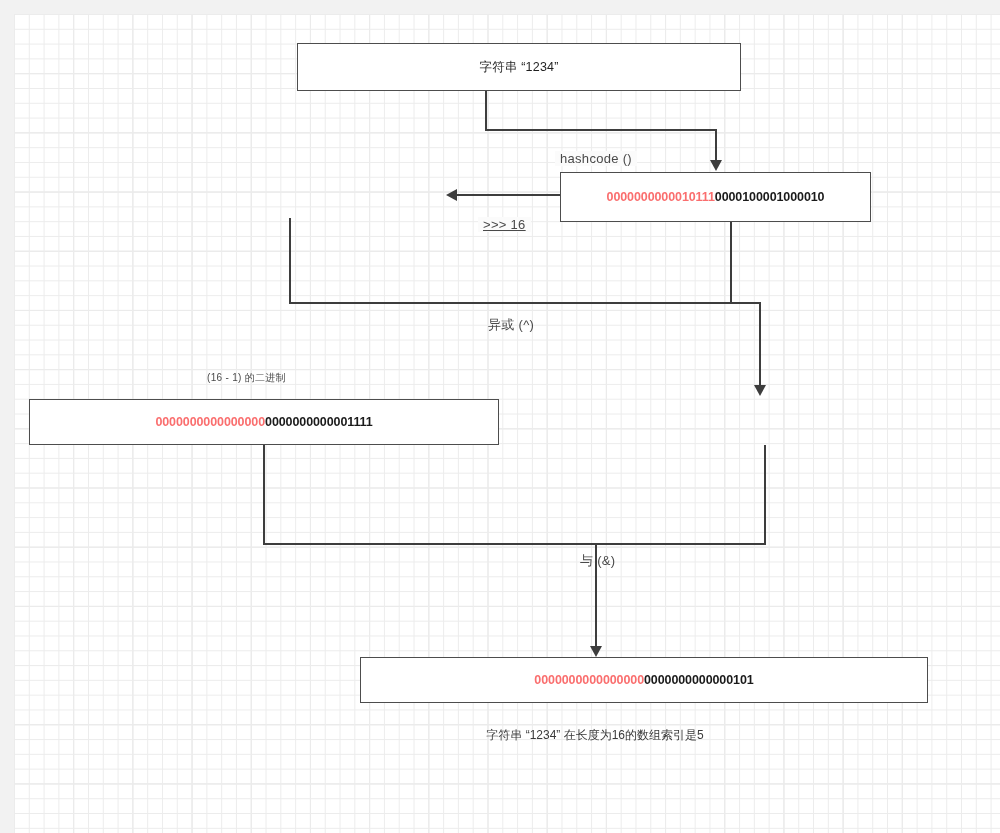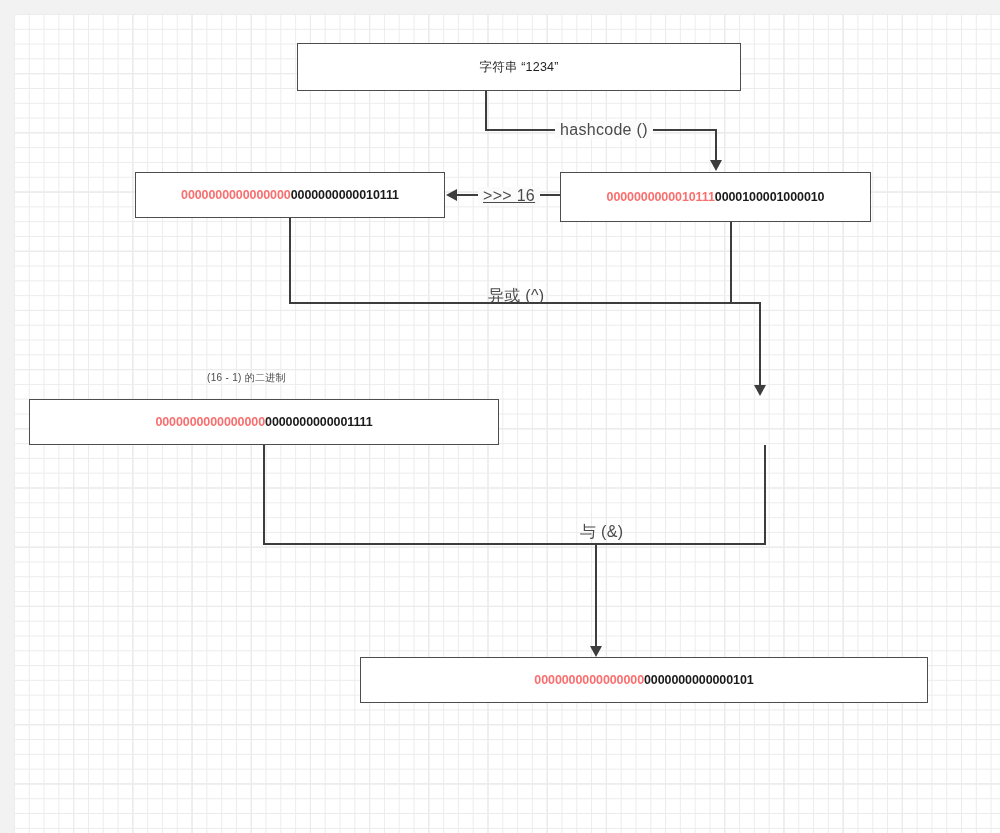--- a/index.html
+++ b/index.html
@@ -67,26 +67,27 @@
   }
   .arrow-left {
     border-top: 6px solid transparent;
     border-bottom: 6px solid transparent;
     border-right: 11px solid #3d3d3d;
   }
 
   .edge-label {
     position: absolute;
     background: transparent;
-    font-size: 16px;
+    font-size: 13px;
     color: #4a4a4a;
     white-space: nowrap;
     z-index: 4;
     padding: 0 5px;
     letter-spacing: .3px;
+    margin-top: 30px;
   }
   .edge-label.onwhite { background: #fbfbfb; }
 
   .free-label {
     position: absolute;
     font-size: 10px;
     color: #4a4a4a;
     white-space: nowrap;
     z-index: 4;
     letter-spacing: .3px;
@@ -108,25 +109,20 @@
     <div class="node" style="left:235px; top:29px; width:444px; height:48px;margin-left:48px;">
       <span class="node-text">字符串 “1234”</span>
     </div>
 
     <div class="edge v" style="left:471px; top:77px; height:39px;"></div>
     <div class="edge h" style="left:471px; top:115px; width:232px;"></div>
     <div class="edge v" style="left:701px; top:115px; height:32px;"></div>
     <div class="arrow-down" style="left:696px; top:146px;"></div>
     <div class="edge-label onwhite" style="left:541px; top:107px;">hashcode ()</div>
 
-    <div class="node" style="left:121px; top:158px; width:310px; height:46px;">
-      <span class="bits">
-        <span class="hi">0000000000000000</span><span class="lo">0000000000010111</span>
-      </span>
-    </div>
 
     <div class="node" style="left:546px; top:158px; width:311px; height:50px;">
       <span class="bits">
         <span class="hi">0000000000010111</span><span class="lo">0000100001000010</span>
       </span>
     </div>
 
     <div class="edge h" style="left:437px; top:180px; width:109px;"></div>
     <div class="arrow-left" style="left:432px; top:175px;"></div>
     <div class="edge-label onwhite" style="left:464px; top:173px;text-decoration:underline;">&gt;&gt;&gt; 16</div>
@@ -155,15 +151,16 @@
     <div class="edge v" style="left:581px; top:529px; height:104px;"></div>
     <div class="arrow-down" style="left:576px; top:632px;"></div>
     <div class="edge-label" style="left:561px; top:508px;">与 (&amp;)</div>
 
     <div class="node" style="left:346px; top:643px; width:568px; height:46px;">
       <span class="bits">
         <span class="hi">0000000000000000</span><span class="lo">0000000000000101</span>
       </span>
     </div>
 
+    <div class="caption" style="left:471px; top:713px; transform:translateX(-50%); left:581px;">字符串 “1234” 在长度为16的数组索引是5</div>
 
   </div>
 </div>
 
 </body></html>

